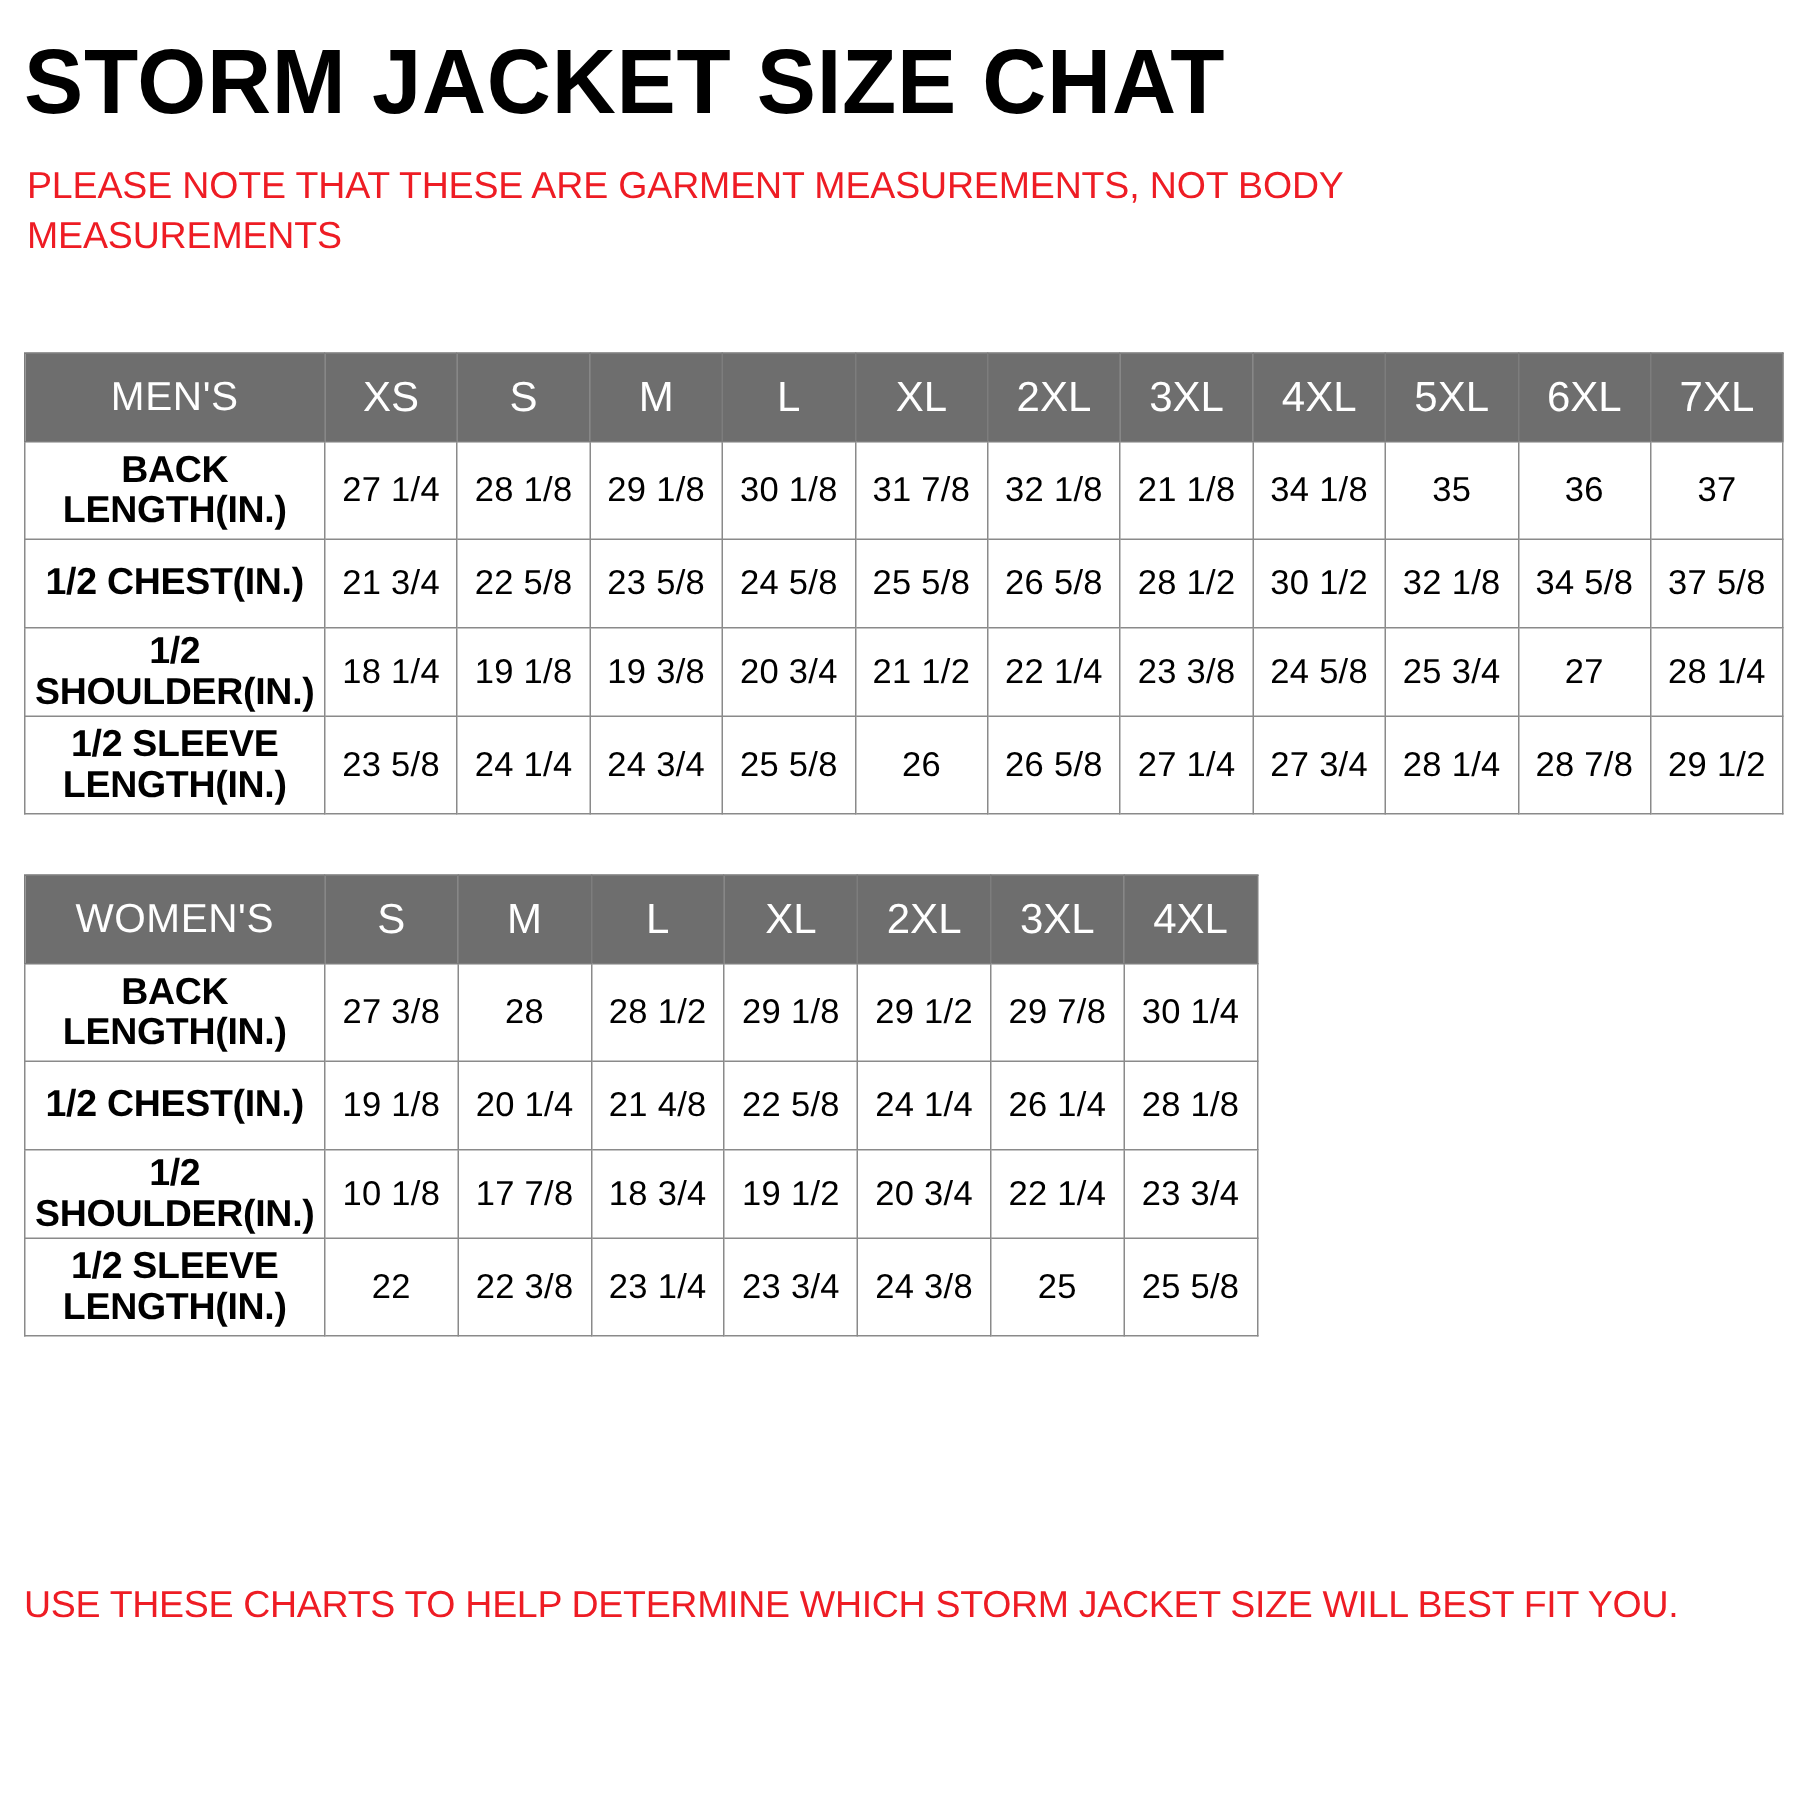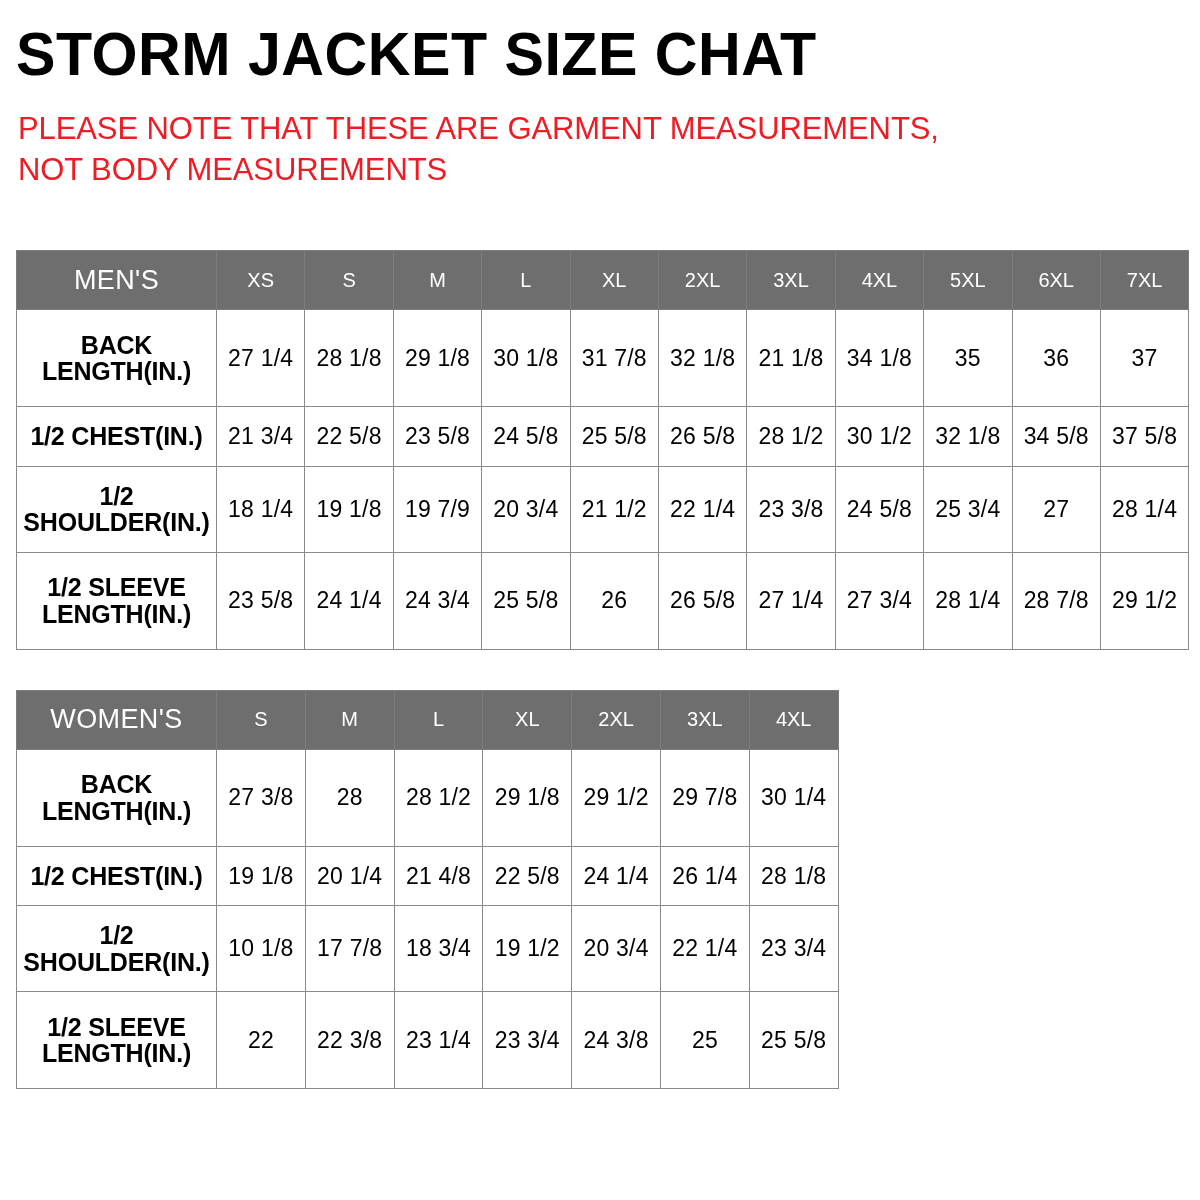--- a/index.html
+++ b/index.html
@@ -29,21 +29,21 @@
     margin: 0;
     padding-top: 22px;
     line-height: 1.05;
     transform: scaleX(0.97);
     transform-origin: left center;
     white-space: nowrap;
   }
   .note-top {
     color: #ee1c24;
     font-family: "Liberation Sans", sans-serif;
-    font-size: 31px;
+    font-size: 25px;
     font-weight: normal;
     line-height: 1.33;
     margin: 22px 0 0 2px;
     max-width: 960px;
     letter-spacing: -0.1px;
   }
   .table-wrap {
     margin: 0;
   }
   .mens-wrap { margin-top: 60px; }
@@ -61,34 +61,34 @@
   table.size-chart td {
     border: 1px solid #8a8a8a;
     text-align: center;
     vertical-align: middle;
     padding: 0;
   }
   table.size-chart thead th {
     background: #6e6e6e;
     color: #ffffff;
     font-weight: normal;
-    font-size: 20px;
+    font-size: 28px;
     height: 58px;
     border: 1px solid #7d7d7d;
   }
   table.size-chart thead th.cat {
     font-size: 27px;
     letter-spacing: 0.4px;
   }
   table.size-chart tbody th.rowlabel {
     font-size: 25px;
     font-weight: bold;
     color: #000000;
     line-height: 1.06;
-    padding: 16px 2px;
+    padding: 0 2px;
     white-space: pre-line;
     letter-spacing: -0.2px;
   }
   table.size-chart tbody td {
     font-size: 23px;
     color: #000000;
     height: 58px;
     letter-spacing: 0.2px;
   }
   table.size-chart tbody tr.tall th.rowlabel,
@@ -166,21 +166,21 @@
           <td>28  1/2</td>
           <td>30  1/2</td>
           <td>32  1/8</td>
           <td>34  5/8</td>
           <td>37  5/8</td>
         </tr>
         <tr>
           <th class="rowlabel">1/2  SHOULDER(IN.)</th>
           <td>18  1/4</td>
           <td>19  1/8</td>
-          <td>19  7/9</td>
+          <td>19  3/8</td>
           <td>20  3/4</td>
           <td>21  1/2</td>
           <td>22  1/4</td>
           <td>23  3/8</td>
           <td>24  5/8</td>
           <td>25  3/4</td>
           <td>27</td>
           <td>28  1/4</td>
         </tr>
         <tr class="tall">
@@ -260,14 +260,15 @@
           <td>23  1/4</td>
           <td>23  3/4</td>
           <td>24  3/8</td>
           <td>25</td>
           <td>25  5/8</td>
         </tr>
       </tbody>
     </table>
   </div>
 
+  <p class="note-bottom">USE THESE CHARTS TO HELP DETERMINE WHICH STORM JACKET  SIZE WILL BEST FIT YOU.</p>
 
 </div>
 
 </body></html>

